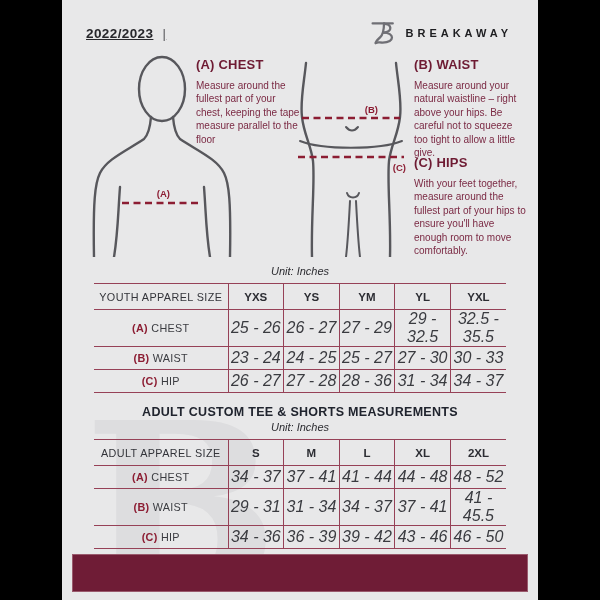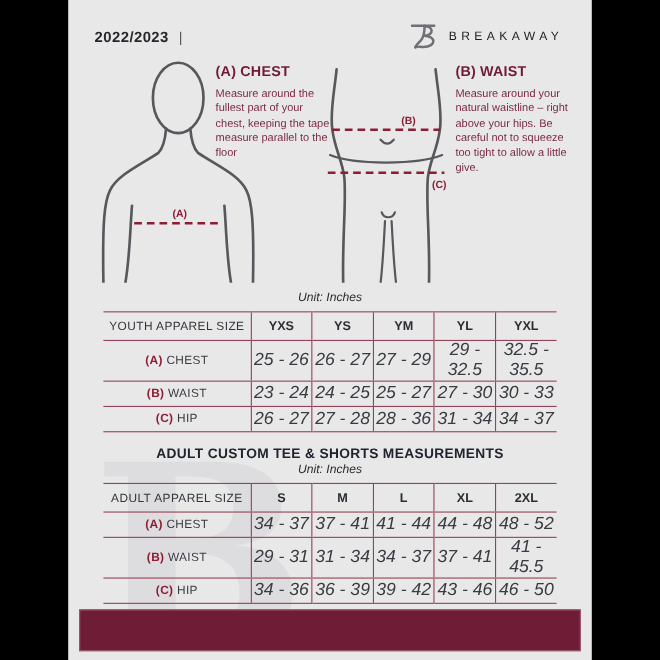--- a/index.html
+++ b/index.html
@@ -21,25 +21,25 @@
   }
   
   .header{
     position:relative;z-index:1;
     display:flex;align-items:center;
     padding:19px 26px 0 24px;
   }
   .title-group{
     display:flex;align-items:baseline;gap:9px;
     font-weight:bold;font-size:13.5px;letter-spacing:.4px;color:#27272b;
-    font-stretch:condensed;white-space:nowrap;
+    font-stretch:condensed;white-space:nowrap;text-decoration:underline;
   }
   .pipe{font-weight:normal;color:#55555a;font-size:13px;}
   .brand-group{margin-left:auto;display:flex;align-items:center;gap:7px;}
-  .brand{font-size:11px;font-weight:normal;letter-spacing:4px;color:#1d1d20;white-space:nowrap;}
+  .brand{font-size:11px;font-weight:bold;letter-spacing:4px;color:#1d1d20;white-space:nowrap;}
   
   .diagrams{position:relative;z-index:1;height:212px;margin-top:4px;}
   .torso{position:absolute;left:12px;top:0;}
   .lower{position:absolute;left:230px;top:4px;}
   .desc{position:absolute;}
   .desc h3{
     margin:0 0 7px 0;font-size:13px;font-weight:bold;color:#6e1b33;letter-spacing:.2px;
   }
   .desc p{
     margin:0;font-size:10px;line-height:1.34;color:#7b2a44;
@@ -144,20 +144,22 @@
       <text class="marker" x="86" y="58" text-anchor="end">(B)</text>
       <text class="marker" x="114" y="116" text-anchor="end">(C)</text>
     </svg>
 
     <div class="desc waist">
       <h3>(B) WAIST</h3>
       <p>Measure around your natural waistline – right above your hips. Be careful not to squeeze too tight to allow a little give.</p>
     </div>
 
     <div class="desc hips">
+      <h3>(C) HIPS</h3>
+      <p>With your feet together, measure around the fullest part of your hips to ensure you'll have enough room to move comfortably.</p>
     </div>
   </section>
 
   <section class="tables">
     <div class="unit">Unit: Inches</div>
     <table class="sizechart">
         <colgroup>
           <col style="width: 134px;">
           <col>
           <col>

